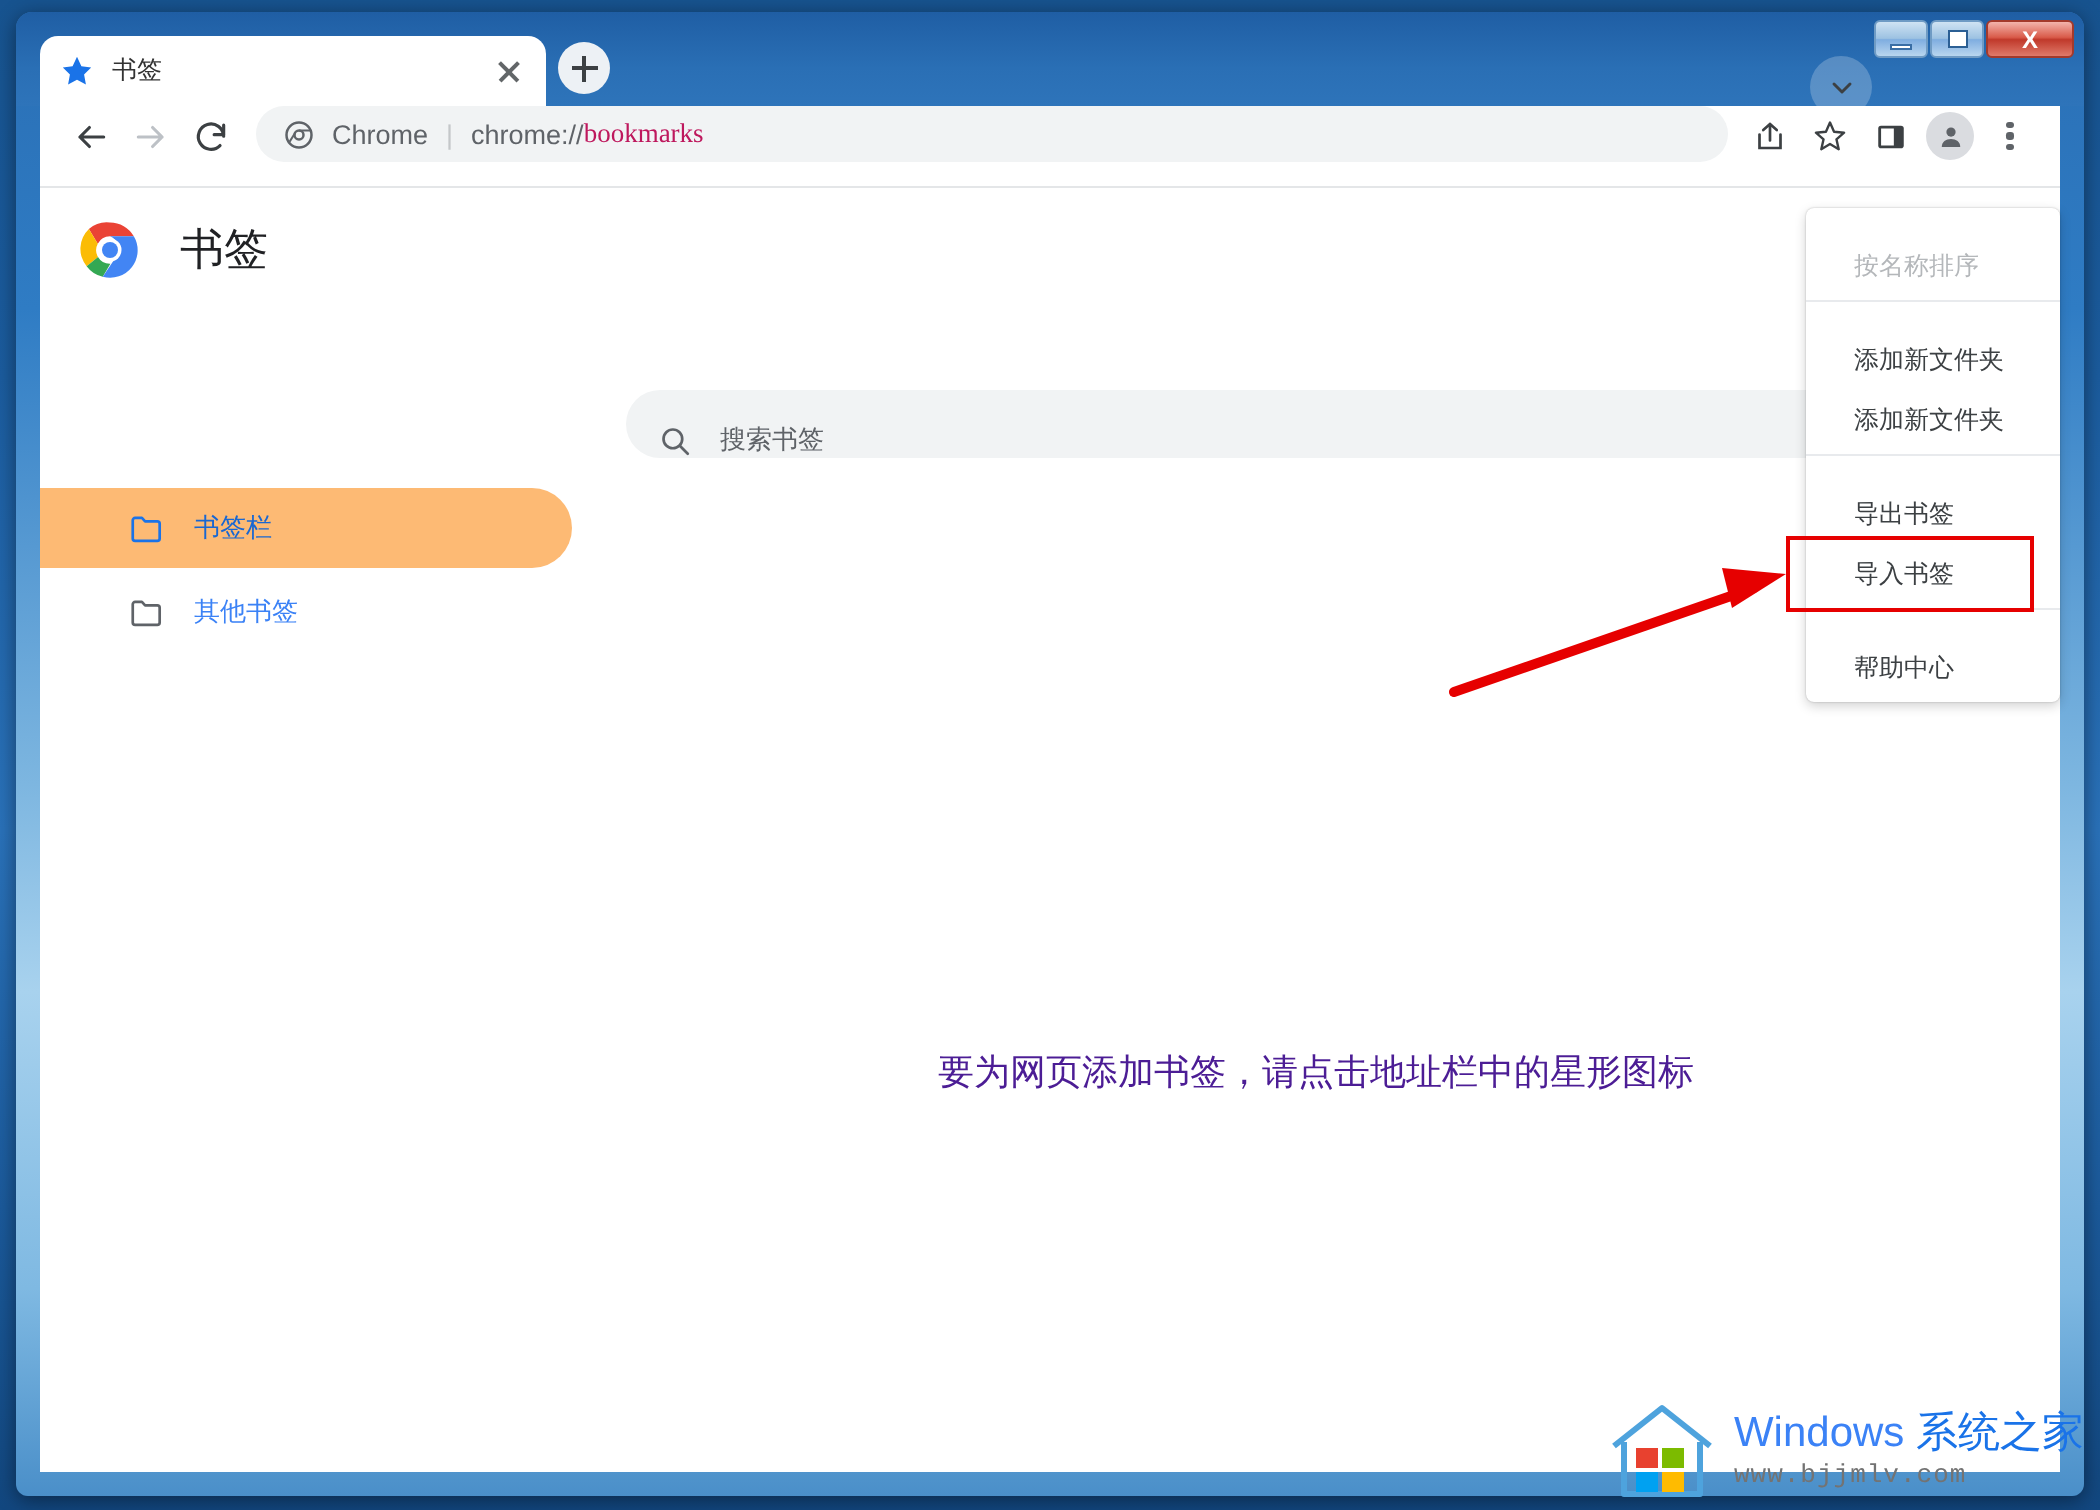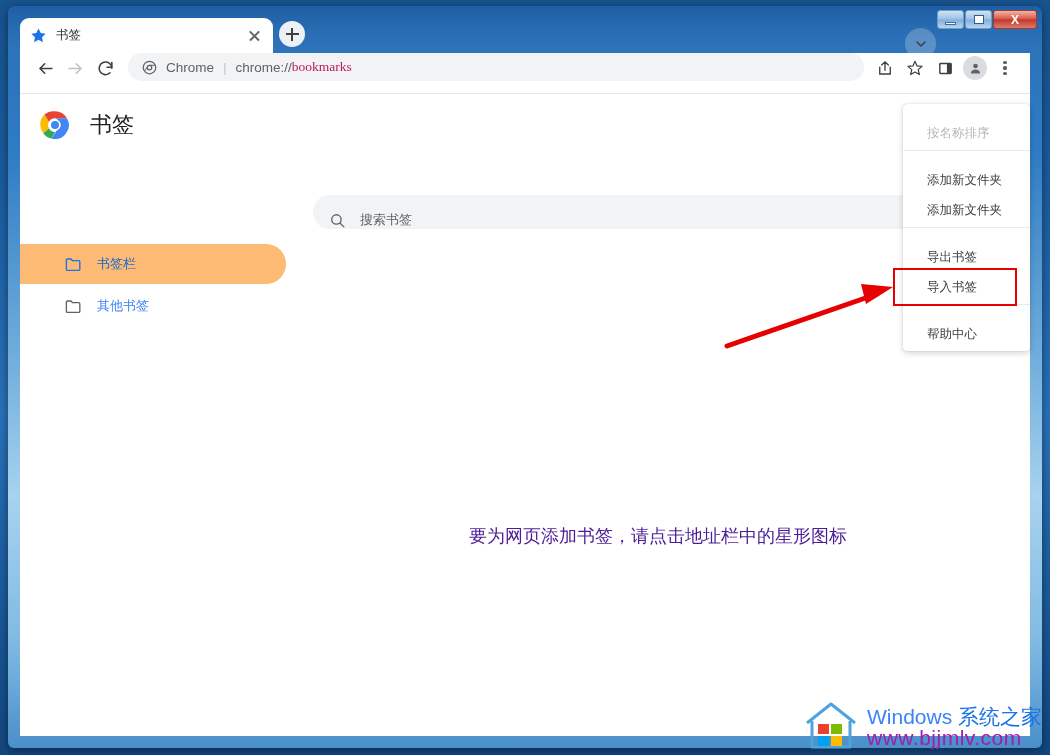--- a/index.html
+++ b/index.html
@@ -202,21 +202,21 @@
 
   
   #watermark {
     position: absolute; right: 8px; bottom: 4px;
     display: flex; align-items: center; z-index: 90;
   }
   #wm-text-wrap { margin-left: 8px; }
   #wm-line1 { font-size: 21px; line-height: 24px; }
   #wm-brand { color: #3b82f6; }
   #wm-brand-cn { color: #1a73e8; }
-  #wm-line2 { font-size: 21px; color: #a21caf; line-height: 17px; letter-spacing: .5px; }
+  #wm-line2 { font-size: 13px; color: #737373; line-height: 17px; letter-spacing: .5px; font-family: Liberation Mono, monospace; }
 </style>
 </head>
 <body>
 
 <div id="desktop-backdrop"></div>
 
 <div id="chrome-window">
 
   <div id="tabstrip">
 

